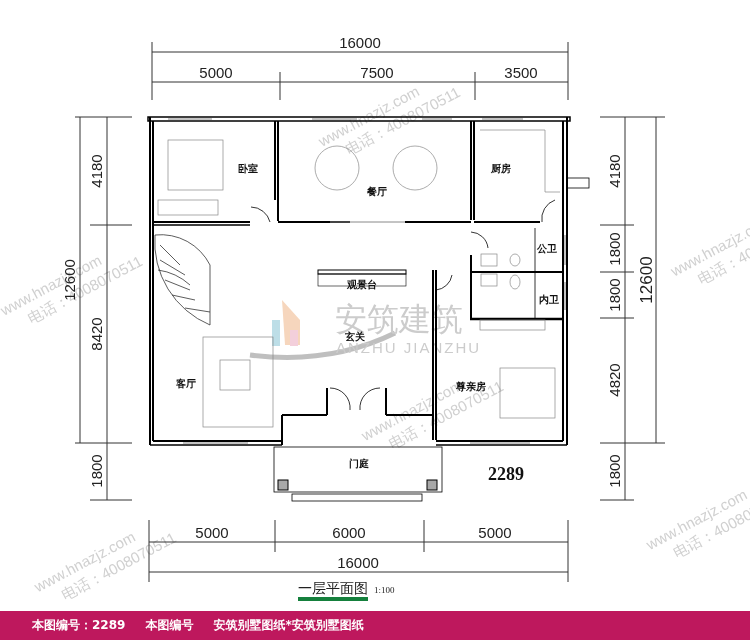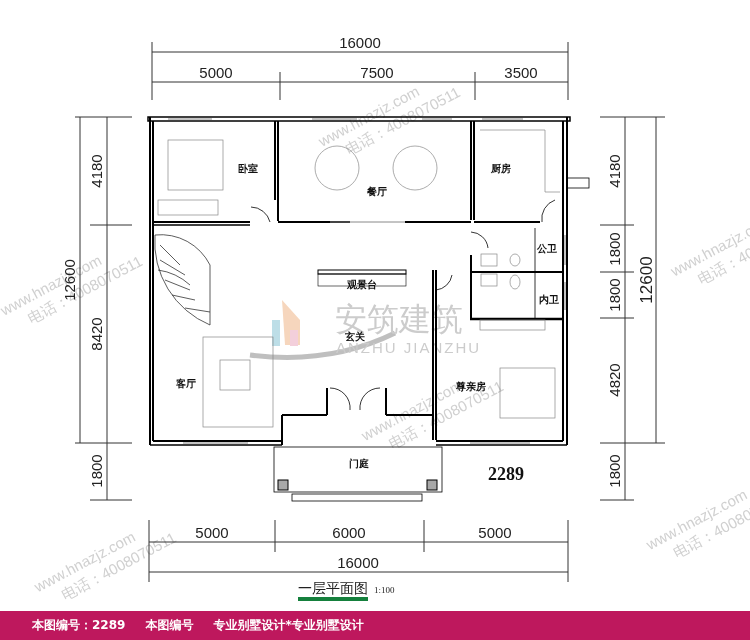--- a/index.html
+++ b/index.html
@@ -225,14 +225,14 @@
   <text x="488" y="480" font-family="Liberation Serif,serif" font-size="18" font-weight="bold" fill="#111">2289</text>
 </svg>
 
 <div id="title-block">
   <span class="t">一层平面图</span><span class="s">1:100</span>
 </div>
 
 <div id="footer">
   <span>本图编号：2289</span>
   <span>本图编号</span>
-  <span>专业别墅设计*专业别墅设计</span>
+  <span>安筑别墅图纸*安筑别墅图纸</span>
 </div>
 
 </body></html>

